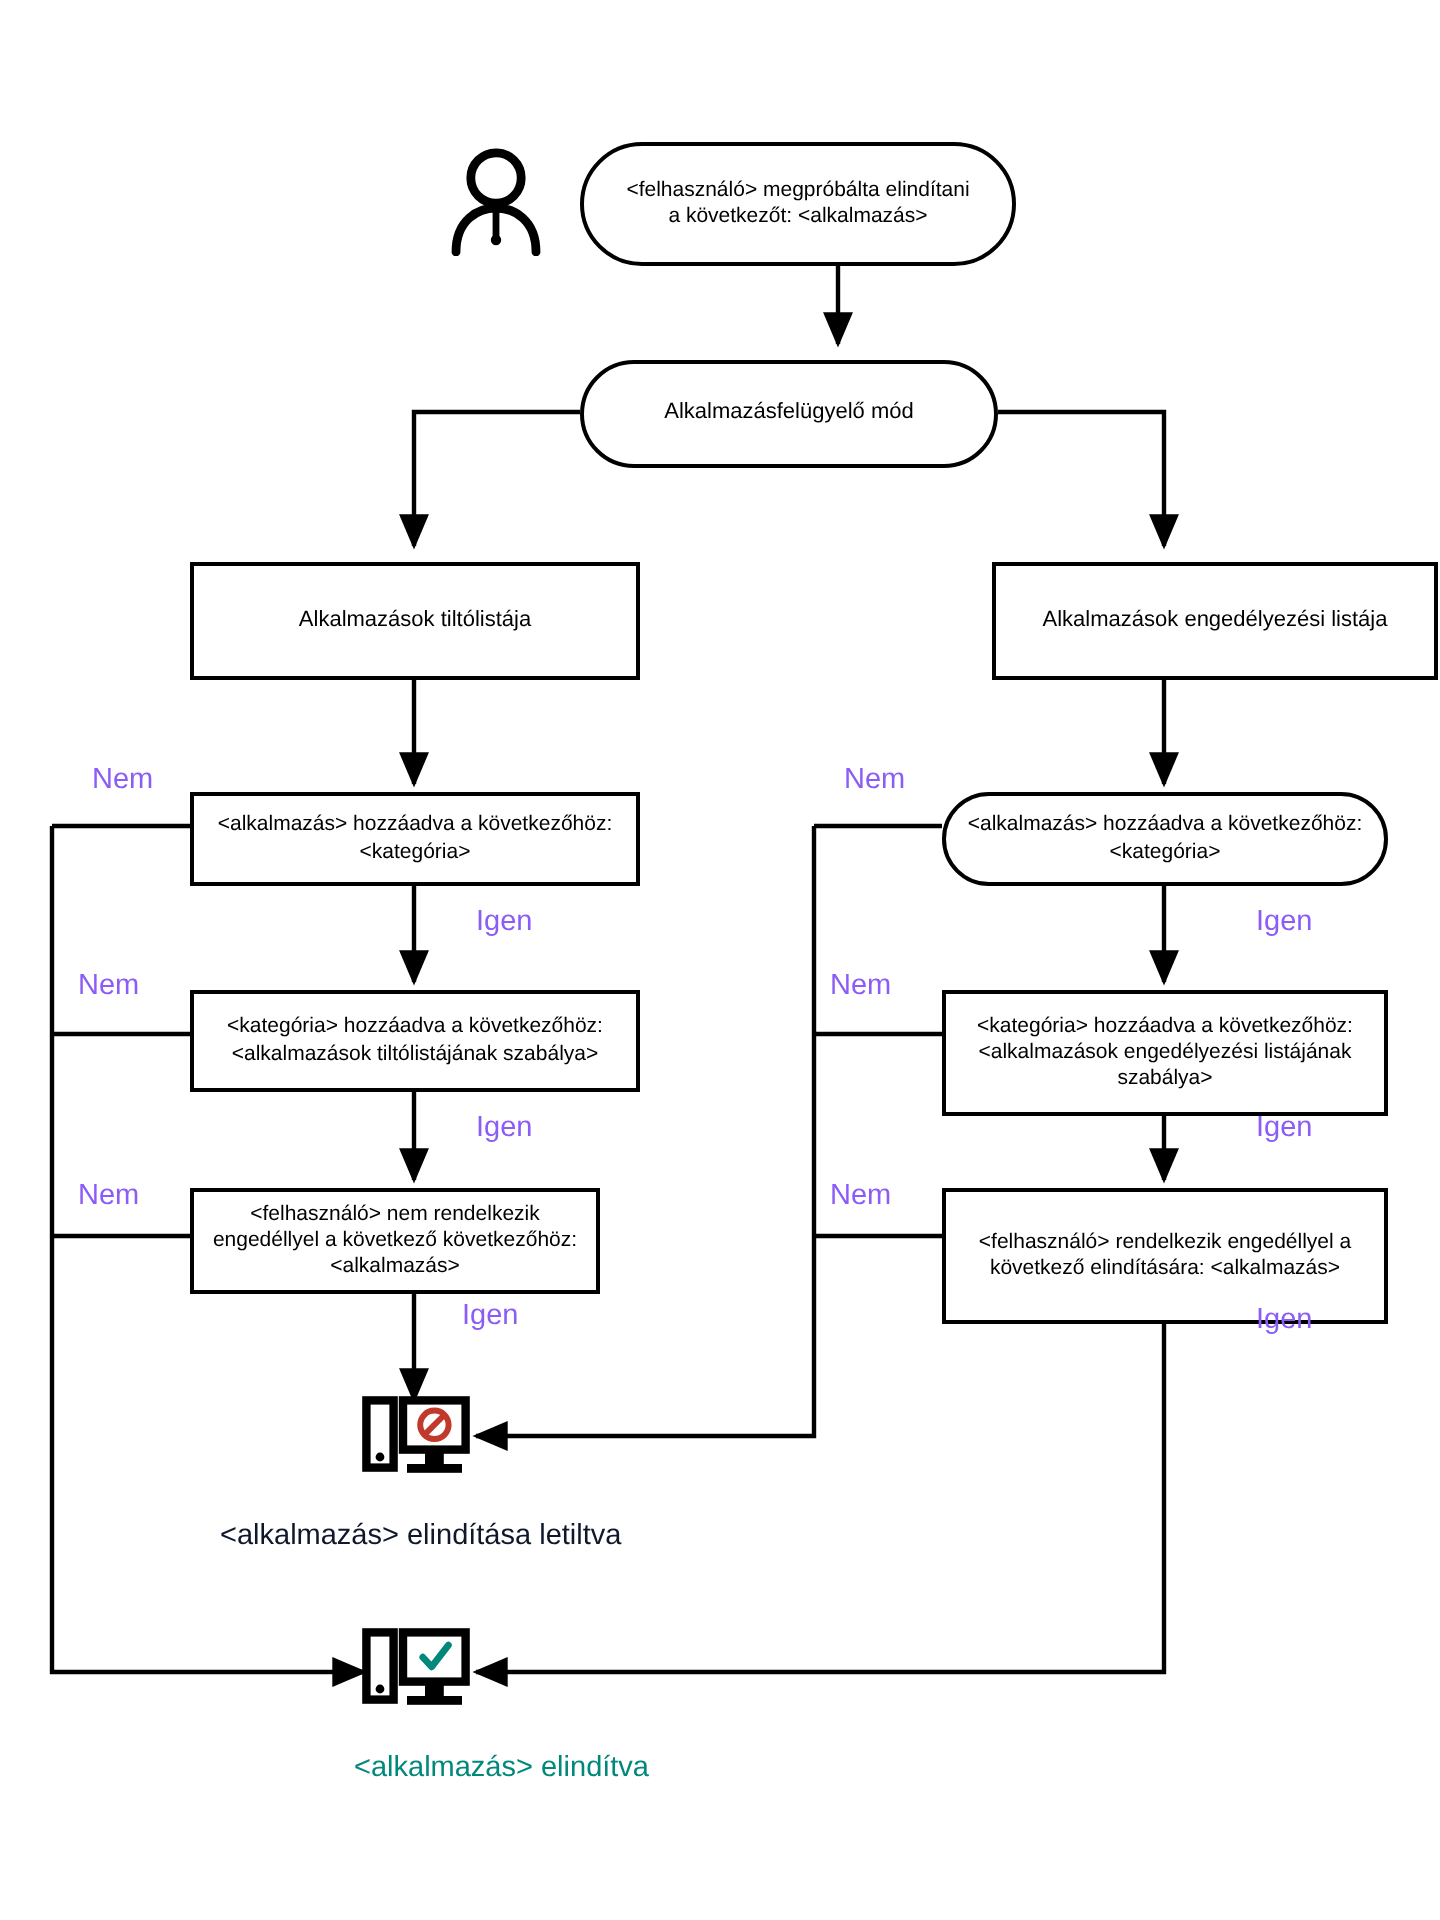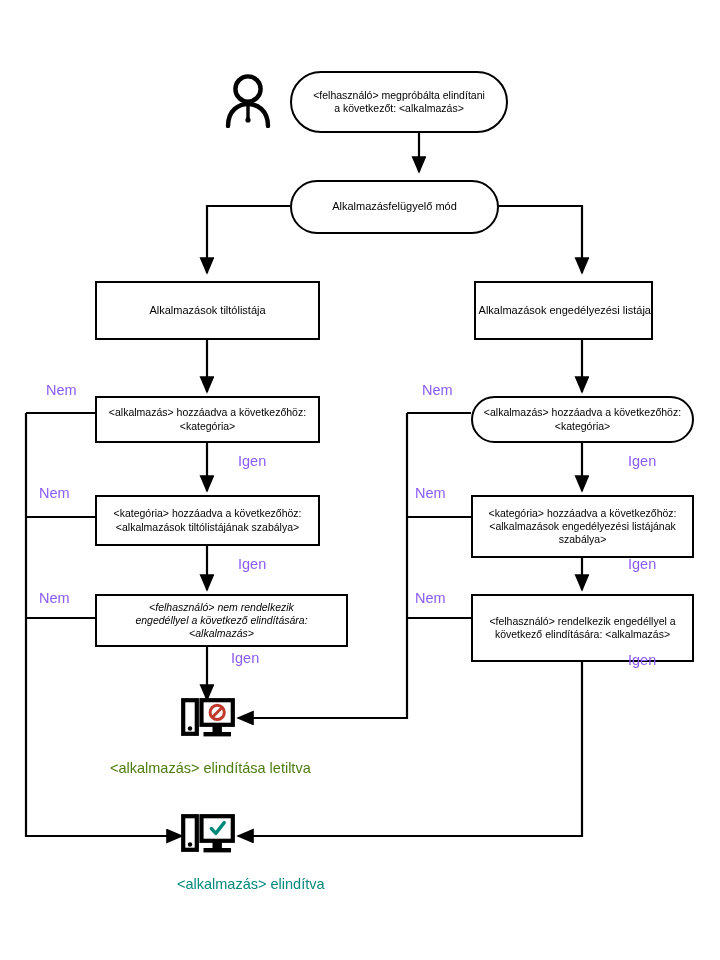--- a/index.html
+++ b/index.html
@@ -31,21 +31,21 @@
     font-size:14.5px;
     color:#8b5cf6;
     white-space:nowrap;
   }
 
   .outcome{
     position:absolute;
     font-size:14.5px;
     white-space:nowrap;
   }
-  .blocked-text{color:#4d7c0f;}
+  .blocked-text{color:#0f172a;}
   .allowed-text{color:#00897b;margin-left:48px;}
 
   .icon-box{position:absolute;}
   .person{position:absolute;}
 </style>
 </head>
 <body>
 
 <div id="stage">
 
@@ -107,42 +107,42 @@
   </div>
 
   <div class="node pill t11" style="left:290px;top:180px;width:209px;height:54px;">
     <div>Alkalmazásfelügyelő mód</div>
   </div>
 
   <div class="node rect t11" style="left:95px;top:281px;width:225px;height:59px;">
     <div>Alkalmazások tiltólistája</div>
   </div>
 
-  <div class="node rect t11" style="left:474px;top:281px;width:179px;height:59px;justify-content:flex-end;">
+  <div class="node rect t11" style="left:496px;top:281px;width:223px;height:59px;">
     <div>Alkalmazások engedélyezési listája</div>
   </div>
 
   <div class="node rect t10" style="left:95px;top:396px;width:225px;height:47px;">
     <div>
       <div>&lt;alkalmazás&gt; hozzáadva a következőhöz:</div>
       <div>&lt;kategória&gt;</div>
     </div>
   </div>
 
   <div class="node rect t10" style="left:95px;top:495px;width:225px;height:51px;">
     <div>
       <div>&lt;kategória&gt; hozzáadva a következőhöz:</div>
       <div>&lt;alkalmazások tiltólistájának szabálya&gt;</div>
     </div>
   </div>
 
-  <div class="node rect t10" style="left:95px;top:594px;width:253px;height:53px;font-style:italic;">
+  <div class="node rect t10" style="left:95px;top:594px;width:205px;height:53px;">
     <div>
       <div>&lt;felhasználó&gt; nem rendelkezik</div>
-      <div>engedéllyel a következő elindítására:</div>
+      <div>engedéllyel a következő következőhöz:</div>
       <div>&lt;alkalmazás&gt;</div>
     </div>
   </div>
 
   <div class="node pill t10" style="left:471px;top:396px;width:223px;height:47px;">
     <div>
       <div>&lt;alkalmazás&gt; hozzáadva a következőhöz:</div>
       <div>&lt;kategória&gt;</div>
     </div>
   </div>

